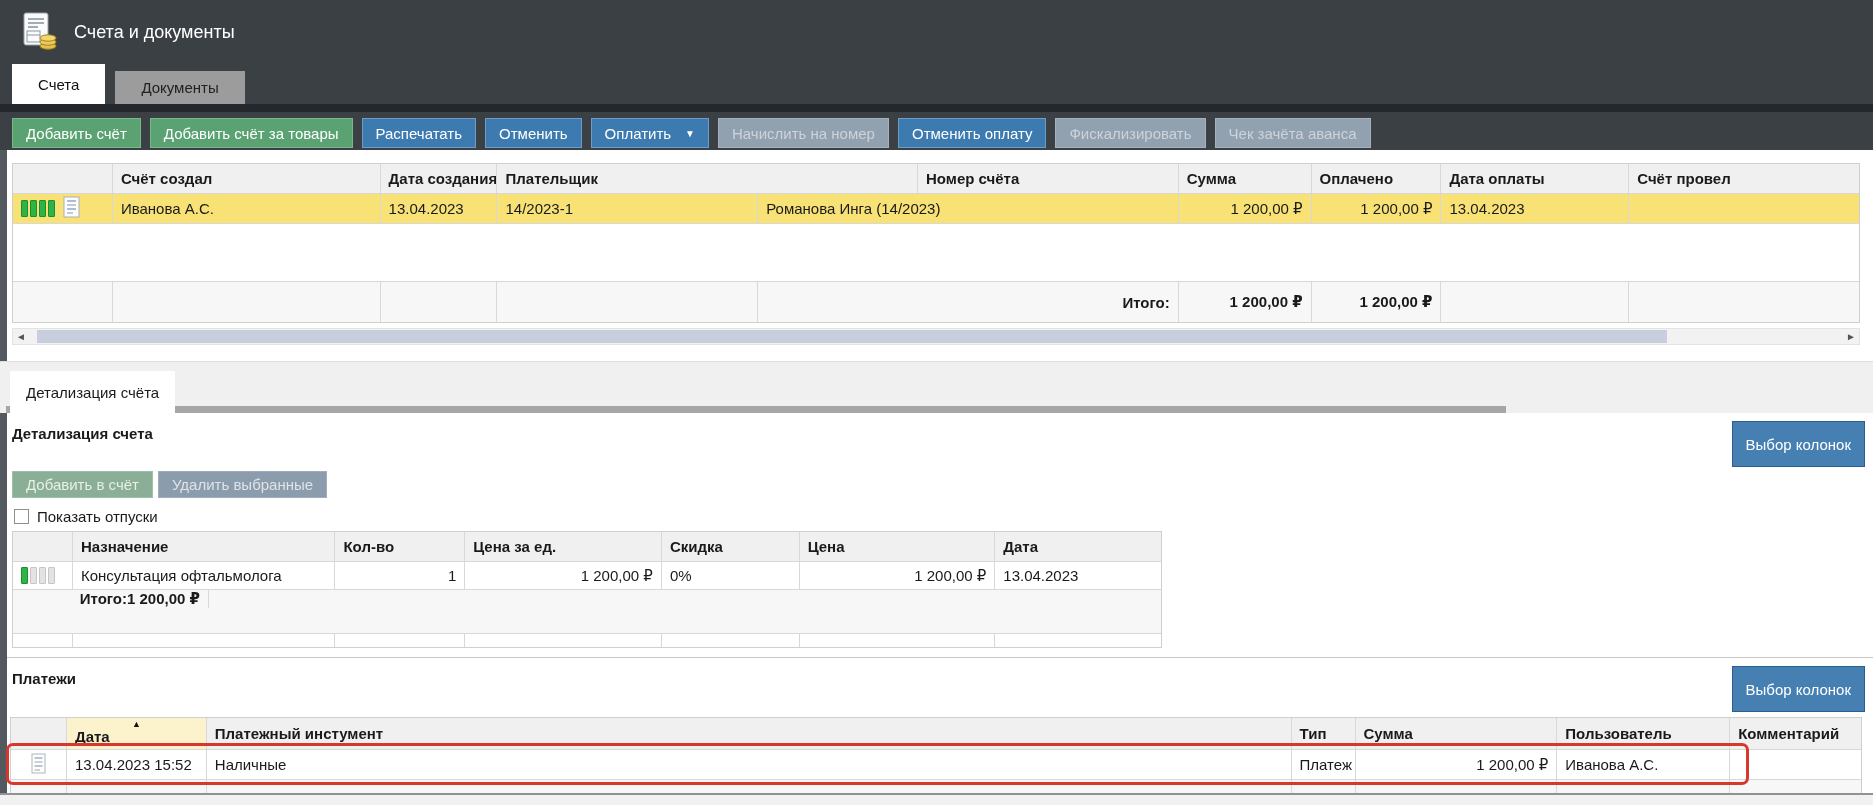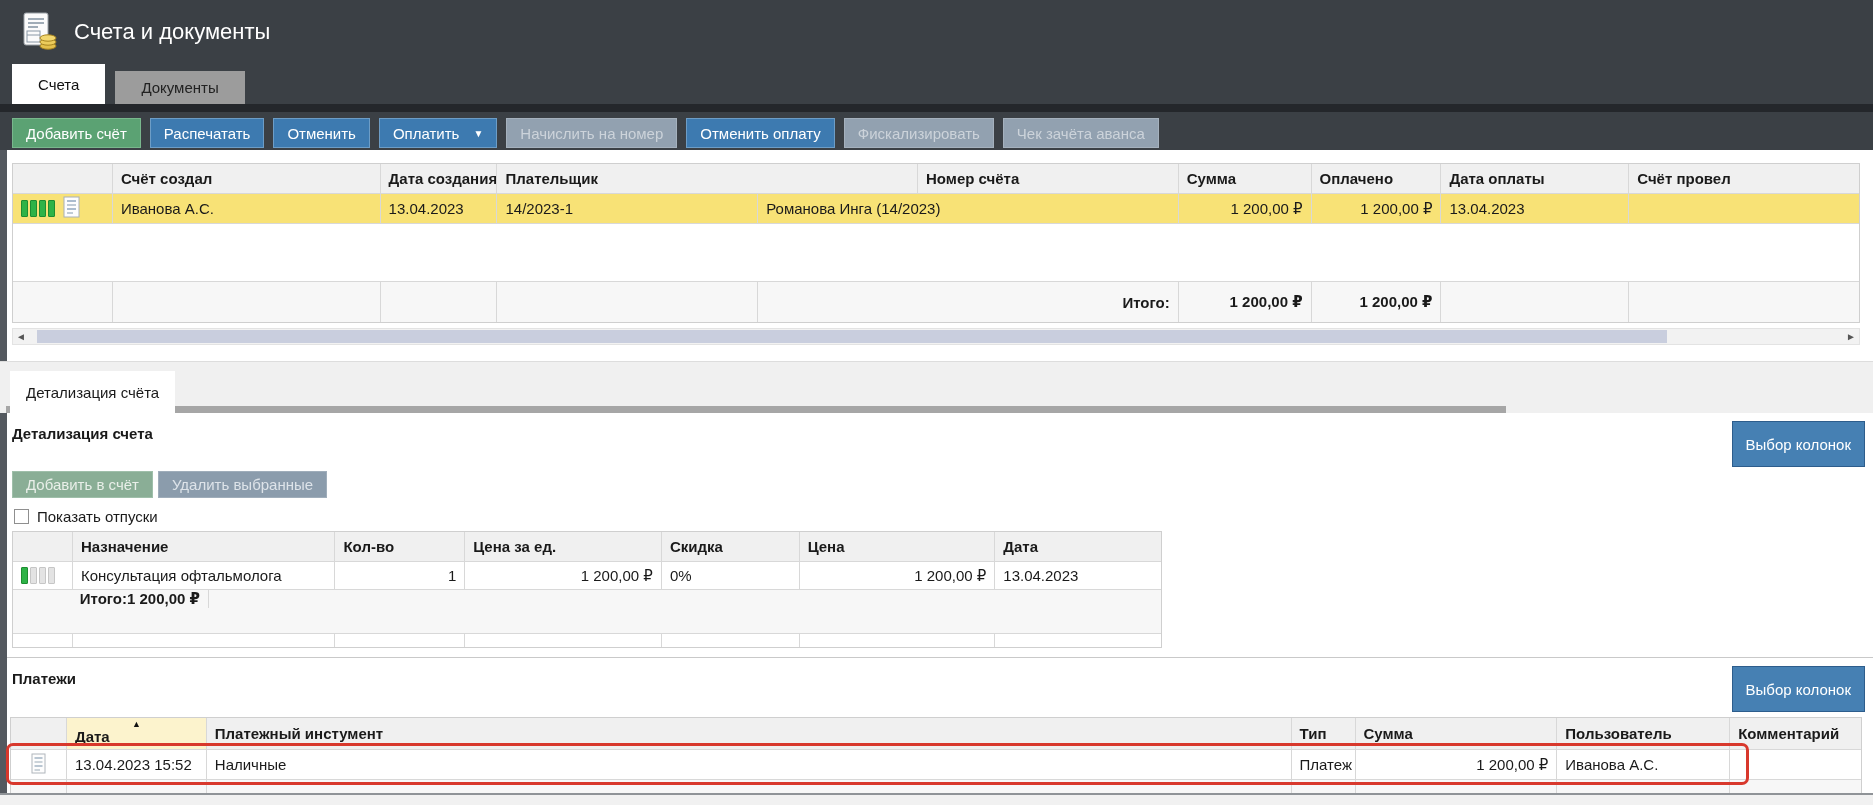--- a/index.html
+++ b/index.html
@@ -4,21 +4,21 @@
 <style>
   * { margin:0; padding:0; box-sizing:border-box; }
   html,body { background:#e8e8e8; }
   body { font-family:"Liberation Sans","DejaVu Sans",sans-serif; font-size:15px; color:#1a1a1a; }
   .window { position:relative; width:1873px; height:805px; background:#fff; overflow:hidden; }
 
   
   .apphead { background:#3b4045; height:150px; position:relative; }
   .titlerow { display:flex; align-items:center; height:64px; padding-left:18px; }
   .appicon { margin-right:14px; }
-  .apptitle { color:#fff; font-size:22px; }
+  .apptitle { color:#fff; font-size:18px; }
   .tabrow { display:flex; align-items:flex-end; height:40px; padding-left:12px; }
   .tab { padding:0 26px; display:flex; align-items:center; white-space:nowrap; cursor:default; }
   .tab.active { background:#fff; color:#111; height:40px; }
   .tab.inactive { background:#9c9c9c; color:#222; height:33px; margin-left:10px; }
   .tabs-underline { height:8px; background:#24272b; }
   .toolbar { display:flex; align-items:center; gap:9px; padding:4px 0 0 12px; height:38px; }
   .btn { height:30px; display:inline-flex; align-items:center; padding:0 13px; color:#fff; white-space:nowrap; cursor:pointer; }
   .btn.green { background:#5ba273; border:1px solid #79b78d; }
   .btn.blue { background:#3d7ab0; border:1px solid #6d9dc6; }
   .btn.disabled { background:#92a1b0; border:1px solid #a5b1bd; color:#ccd3da; cursor:default; }
@@ -112,20 +112,21 @@
       </span>
       <span class="apptitle">Счета и документы</span>
     </div>
     <div class="tabrow">
       <div class="tab active">Счета</div>
       <div class="tab inactive">Документы</div>
     </div>
     <div class="tabs-underline"></div>
     <div class="toolbar">
       <div class="btn green">Добавить счёт</div>
+      <div class="btn green">Добавить счёт за товары</div>
       <div class="btn blue">Распечатать</div>
       <div class="btn blue">Отменить</div>
       <div class="btn blue">
         <span>Оплатить</span>
         <span class="caret">▼</span>
       </div>
       <div class="btn disabled">Начислить на номер</div>
       <div class="btn blue">Отменить оплату</div>
       <div class="btn disabled">Фискализировать</div>
       <div class="btn disabled">Чек зачёта аванса</div>

